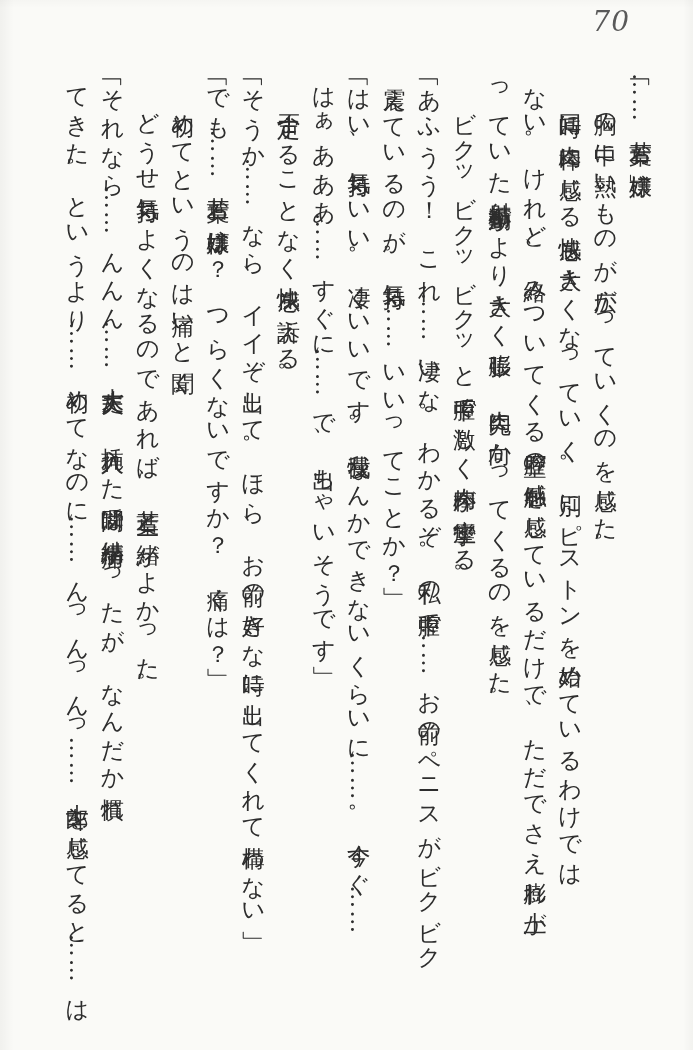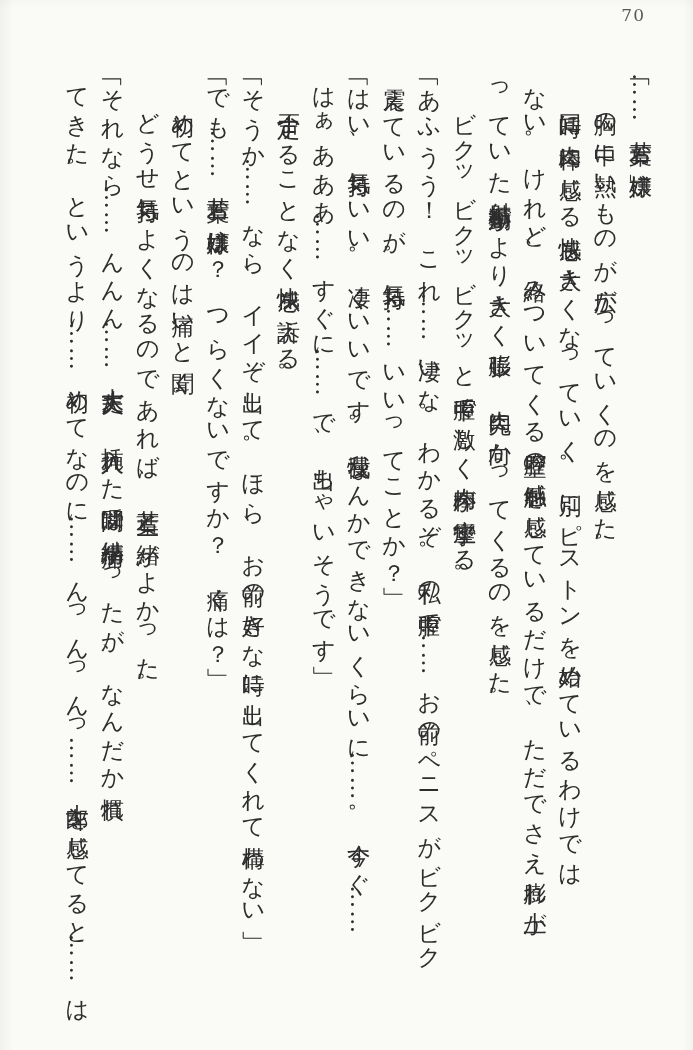--- a/index.html
+++ b/index.html
@@ -19,22 +19,23 @@
     position: absolute;
     inset: 0;
     background:
       linear-gradient(90deg, rgba(0,0,0,0.04) 0, rgba(0,0,0,0) 14px),
       linear-gradient(270deg, rgba(0,0,0,0.03) 0, rgba(0,0,0,0) 10px),
       linear-gradient(180deg, rgba(0,0,0,0.02) 0, rgba(0,0,0,0) 8px);
   }
   .page-number {
     position: absolute;
     top: 5px;
-    right: 48px;
-    font-size: 17px;
+    right: 63px;
+    font-size: 28px;
+    font-style: italic;
     color: #595959;
     letter-spacing: 1px;
   }
   .text-block {
     position: absolute;
     top: 71px;
     right: 35px;
     height: 953px;
     writing-mode: vertical-rl;
     text-orientation: mixed;

